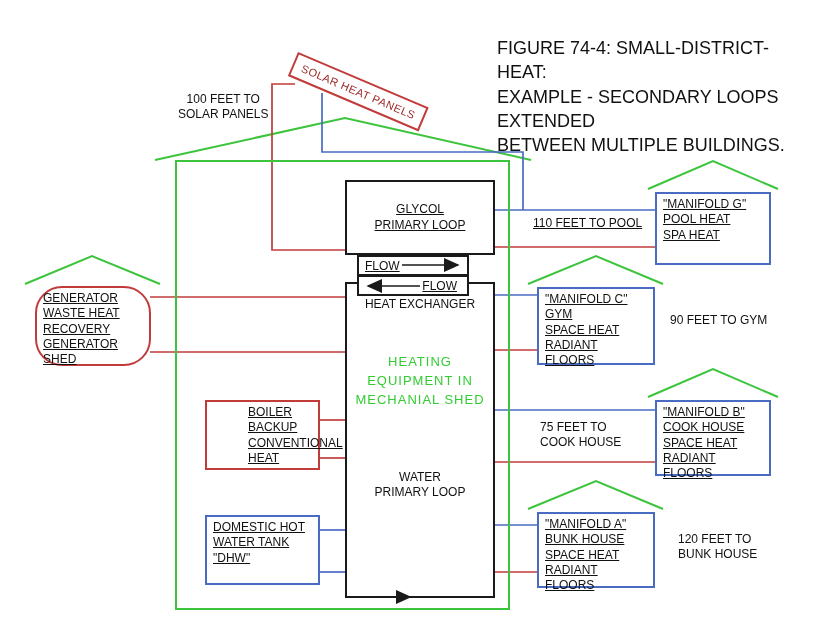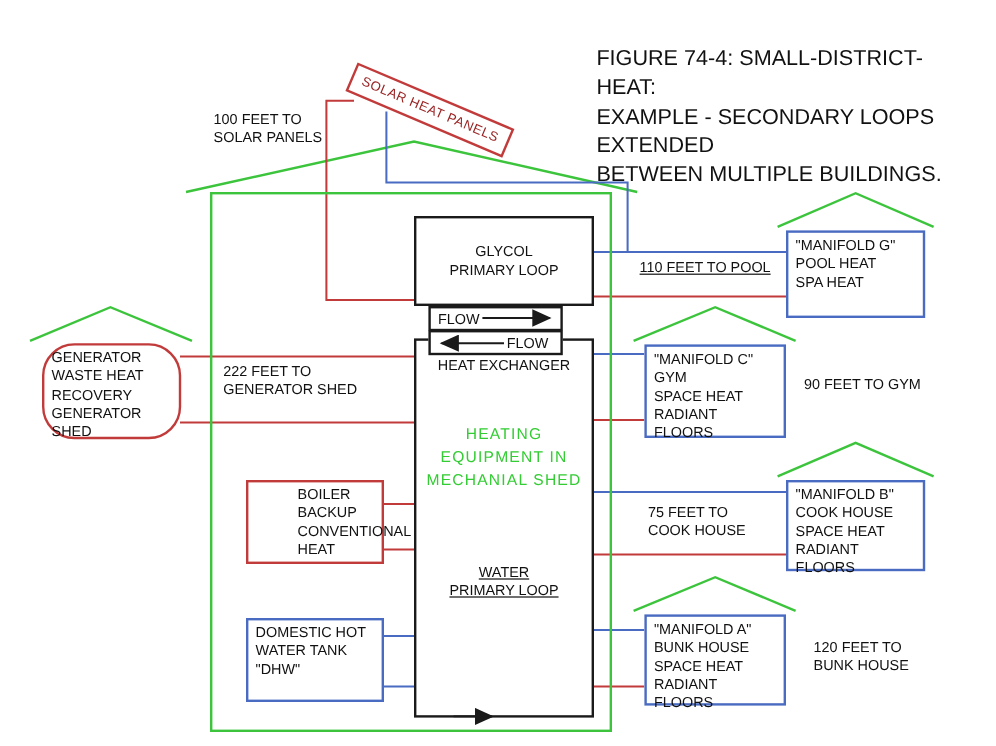--- a/index.html
+++ b/index.html
@@ -4,21 +4,21 @@
 <style>
   html,body{margin:0;padding:0;background:#fff;}
   .canvas{
     position:relative;width:830px;height:622px;background:#ffffff;
     font-family:"Liberation Sans", sans-serif;color:#111;overflow:hidden;
   }
   .abs{position:absolute;}
   .t{white-space:pre-line;font-size:12px;line-height:1.28;}
   .box{
     position:absolute;background:#fff;border:2px solid #1a1a1a;
-    box-sizing:border-box;display:flex;align-items:flex-start;
+    box-sizing:border-box;display:flex;align-items:flex-start;text-decoration:underline;
   }
   .box .t{padding:3px 6px;}
   .box.center{align-items:center;justify-content:center;text-align:center;}
   .box.center .t{padding:0;}
   .box.red{border-color:#c23b3b;}
   .box.blue{border-color:#4a6bc2;}
   .shed-outline{
     position:absolute;left:175px;top:160px;width:335px;height:450px;
     border:2px solid #3cc43c;box-sizing:border-box;background:transparent;
     pointer-events:none;
@@ -75,34 +75,34 @@
 
   <div class="shed-outline"></div>
 
   <div class="abs t title" style="left:497px;top:36px;width:300px;">FIGURE 74-4: SMALL-DISTRICT-HEAT:
 EXAMPLE - SECONDARY LOOPS EXTENDED
 BETWEEN MULTIPLE BUILDINGS.</div>
 
   <div class="solar-box">
     <span class="t">SOLAR HEAT PANELS</span>
   </div>
-  <div class="abs t" style="left:178px;top:92px;">100 FEET TO
+  <div class="abs t" style="left:178px;top:92px;text-align:center;">100 FEET TO
 SOLAR PANELS</div>
 
   <div class="box center" style="left:345px;top:180px;width:150px;height:75px;">
     <span class="t lbl-center">GLYCOL
 PRIMARY LOOP</span>
   </div>
 
   <div class="box" style="left:345px;top:282px;width:150px;height:316px;"></div>
   <div class="abs t note-green" style="left:345px;top:353px;width:150px;">HEATING
 EQUIPMENT IN
 MECHANIAL SHED</div>
   <div class="abs t lbl-center" style="left:345px;top:297px;width:150px;">HEAT EXCHANGER</div>
-  <div class="abs t lbl-center" style="left:345px;top:470px;width:150px;text-decoration:underline;">WATER
+  <div class="abs t lbl-center" style="left:345px;top:470px;width:150px;">WATER
 PRIMARY LOOP</div>
 
   <div class="box" style="left:357px;top:255px;width:112px;height:21px;">
     <span class="t" style="padding:2px 6px;">FLOW</span>
   </div>
   <div class="box" style="left:357px;top:275px;width:112px;height:21px;justify-content:flex-end;">
     <span class="t" style="padding:2px 10px;">FLOW</span>
   </div>
 
   <svg width="830" height="622" viewBox="0 0 830 622" style="pointer-events:none;">
@@ -111,22 +111,20 @@
     <line x1="378" y1="597" x2="410" y2="597" stroke="#1a1a1a" stroke-width="1.6" marker-end="url(#arrow)"></line>
   </svg>
 
   <div class="box red" style="left:35px;top:286px;width:116px;height:80px;border-radius:27px;">
     <span class="t">GENERATOR
 WASTE HEAT
 RECOVERY
 GENERATOR
 SHED</span>
   </div>
-  <div class="abs t" style="left:186px;top:302px;">222 FEET TO
-GENERATOR SHED</div>
 
   <div class="box red" style="left:205px;top:400px;width:115px;height:70px;padding-left:35px;">
     <span class="t">BOILER BACKUP
 CONVENTIONAL
 HEAT</span>
   </div>
 
   <div class="box blue" style="left:205px;top:515px;width:115px;height:70px;">
     <span class="t">DOMESTIC HOT
 WATER TANK

